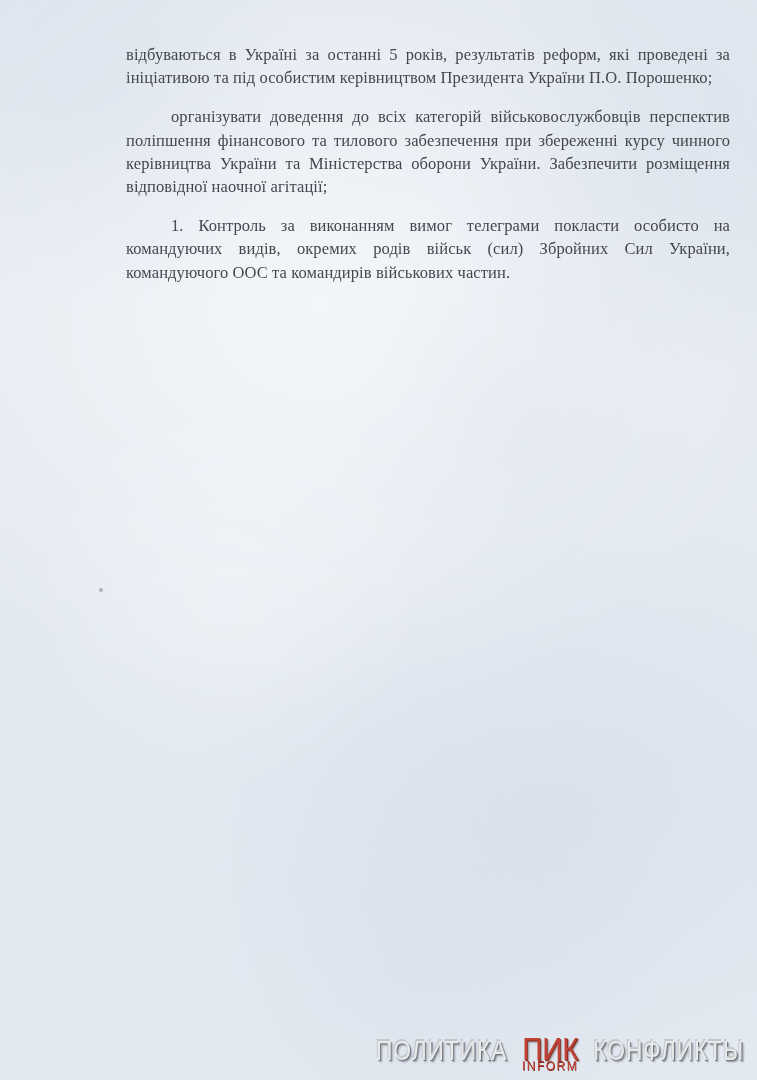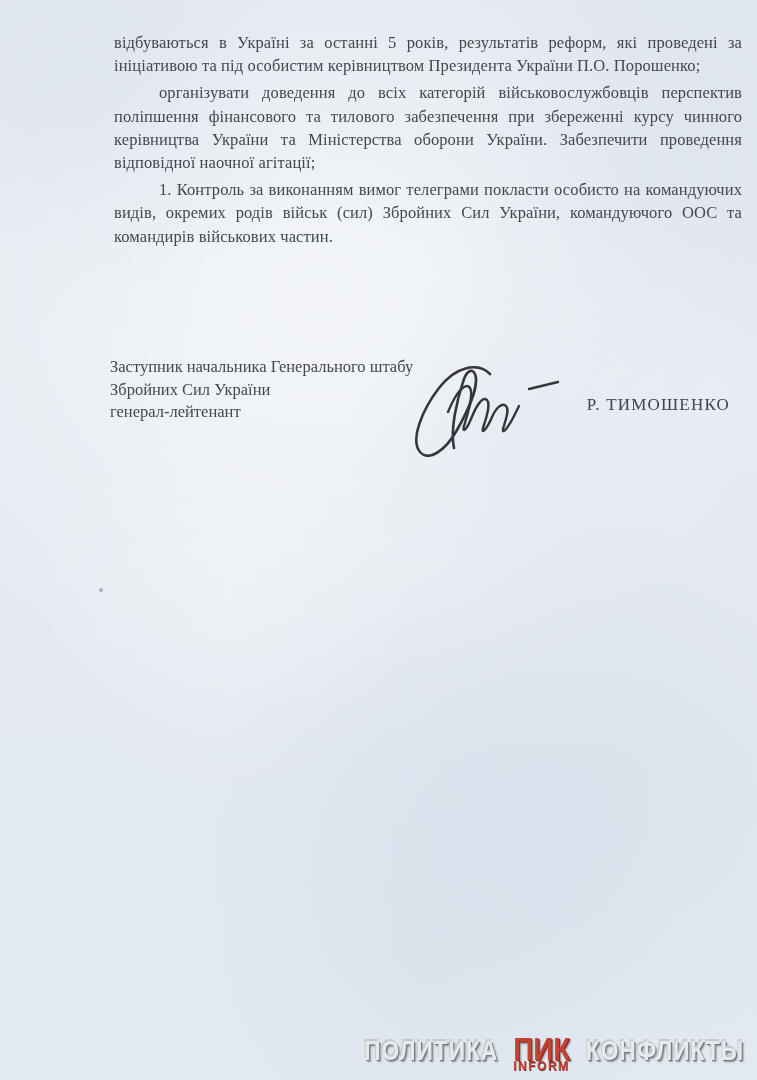--- a/index.html
+++ b/index.html
@@ -26,21 +26,21 @@
       radial-gradient(circle at 70% 40%, rgba(160,180,205,.08), transparent 22%),
       radial-gradient(circle at 55% 90%, rgba(160,180,205,.08), transparent 25%);
   }
   .doc-text{
     position:absolute;left:110px;top:27px;width:636px;
     font-size:16.5px;line-height:23.2px;
     text-align:justify;
     color:#44474d;
     letter-spacing:.1px;
   }
-  .doc-text p{margin:4px;padding:0;}
+  .doc-text p{margin:16px;padding:0;}
   .doc-text p.indent{text-indent:45px;}
   .sig-block{
     position:absolute;left:110px;top:356px;width:636px;height:110px;
     font-size:16.5px;line-height:22.5px;color:#44474d;
   }
   .sig-title div{white-space:nowrap;}
   .sig-scribble{
     position:absolute;left:268px;top:2px;width:200px;height:104px;
   }
   .sig-name{
@@ -48,21 +48,21 @@
     font-size:17px;letter-spacing:1.2px;white-space:nowrap;color:#3f434a;
   }
   .scan-speck{
     position:absolute;left:99px;top:588px;width:4px;height:4px;border-radius:50%;
     background:#9aa1aa;opacity:.8;
   }
   .watermark{
     position:absolute;right:2px;bottom:8px;
     display:flex;align-items:flex-start;
     font-family:"Liberation Sans","DejaVu Sans",sans-serif;
-    font-weight:bold;opacity:.95;justify-content:center;
+    font-weight:normal;opacity:.95;justify-content:center;
   }
   .wm-word{
     font-size:26px;line-height:30px;color:#e9eaea;
     letter-spacing:1px;
     transform:scale(.88,1.08);transform-origin:center bottom;
     text-shadow:-1px -1px 0 #c2c6ca, 1px 1px 0 #6e737a, 2px 2px 2px rgba(50,55,60,.55);
     white-space:nowrap;
   }
   .wm-brand-wrap{
     display:flex;flex-direction:column;align-items:center;
@@ -79,44 +79,24 @@
     text-shadow:.5px .5px 0 #7e241a;
   }
 </style>
 </head>
 <body>
 
 <div class="page">
 
   <div class="doc-text">
     <p>відбуваються в Україні за останні 5 років, результатів реформ, які проведені за ініціативою та під особистим керівництвом Президента України П.О. Порошенко;</p>
-    <p class="indent">організувати доведення до всіх категорій військовослужбовців перспектив поліпшення фінансового та тилового забезпечення при збереженні курсу чинного керівництва України та Міністерства оборони України. Забезпечити проведення відповідної наочної агітації;</p>
+    <p class="indent">організувати доведення до всіх категорій військовослужбовців перспектив поліпшення фінансового та тилового забезпечення при збереженні курсу чинного керівництва України та Міністерства оборони України. Забезпечити розміщення відповідної наочної агітації;</p>
     <p class="indent">1. Контроль за виконанням вимог телеграми покласти особисто на командуючих видів, окремих родів військ (сил) Збройних Сил України, командуючого ООС та командирів військових частин.</p>
   </div>
 
-  <div class="sig-block">
-    <div class="sig-title">
-      <div>Заступник начальника Генерального штабу</div>
-      <div>Збройних Сил України</div>
-      <div>генерал-лейтенант</div>
-    </div>
-
-    <svg class="sig-scribble" viewBox="0 0 200 104" xmlns="http://www.w3.org/2000/svg">
-      <g fill="none" stroke="#1d1d20" stroke-linecap="round" stroke-linejoin="round" opacity="0.88">
-        <path stroke-width="2.6" d="M112,16 C100,4 78,8 61,30 C44,52 32,82 42,94 C50,103 66,95 79,72
-             C92,49 101,26 97,16 C94,10 89,13 86,21 C79,41 72,72 76,90"></path>
-        <path stroke-width="2.4" d="M70,54 C79,32 88,24 92,30 C96,36 90,55 86,68 C84,75 88,73 93,61
-             C99,46 105,38 109,42 C113,46 108,61 105,70 C103,77 109,71 114,59
-             C118,50 124,44 128,48 C132,52 127,63 125,71 C124,77 130,70 136,58 L141,48"></path>
-        <path stroke-width="2.4" d="M151,31 L180,24"></path>
-      </g>
-    </svg>
-
-    <div class="sig-name">Р. ТИМОШЕНКО</div>
-  </div>
 
   <div class="scan-speck"></div>
 
   <div class="watermark">
     <span class="wm-word">ПОЛИТИКА</span>
     <span class="wm-brand-wrap">
       <span class="wm-brand">ПИК</span>
       <span class="wm-brand-sub">INFORM</span>
     </span>
     <span class="wm-word">КОНФЛИКТЫ</span>

